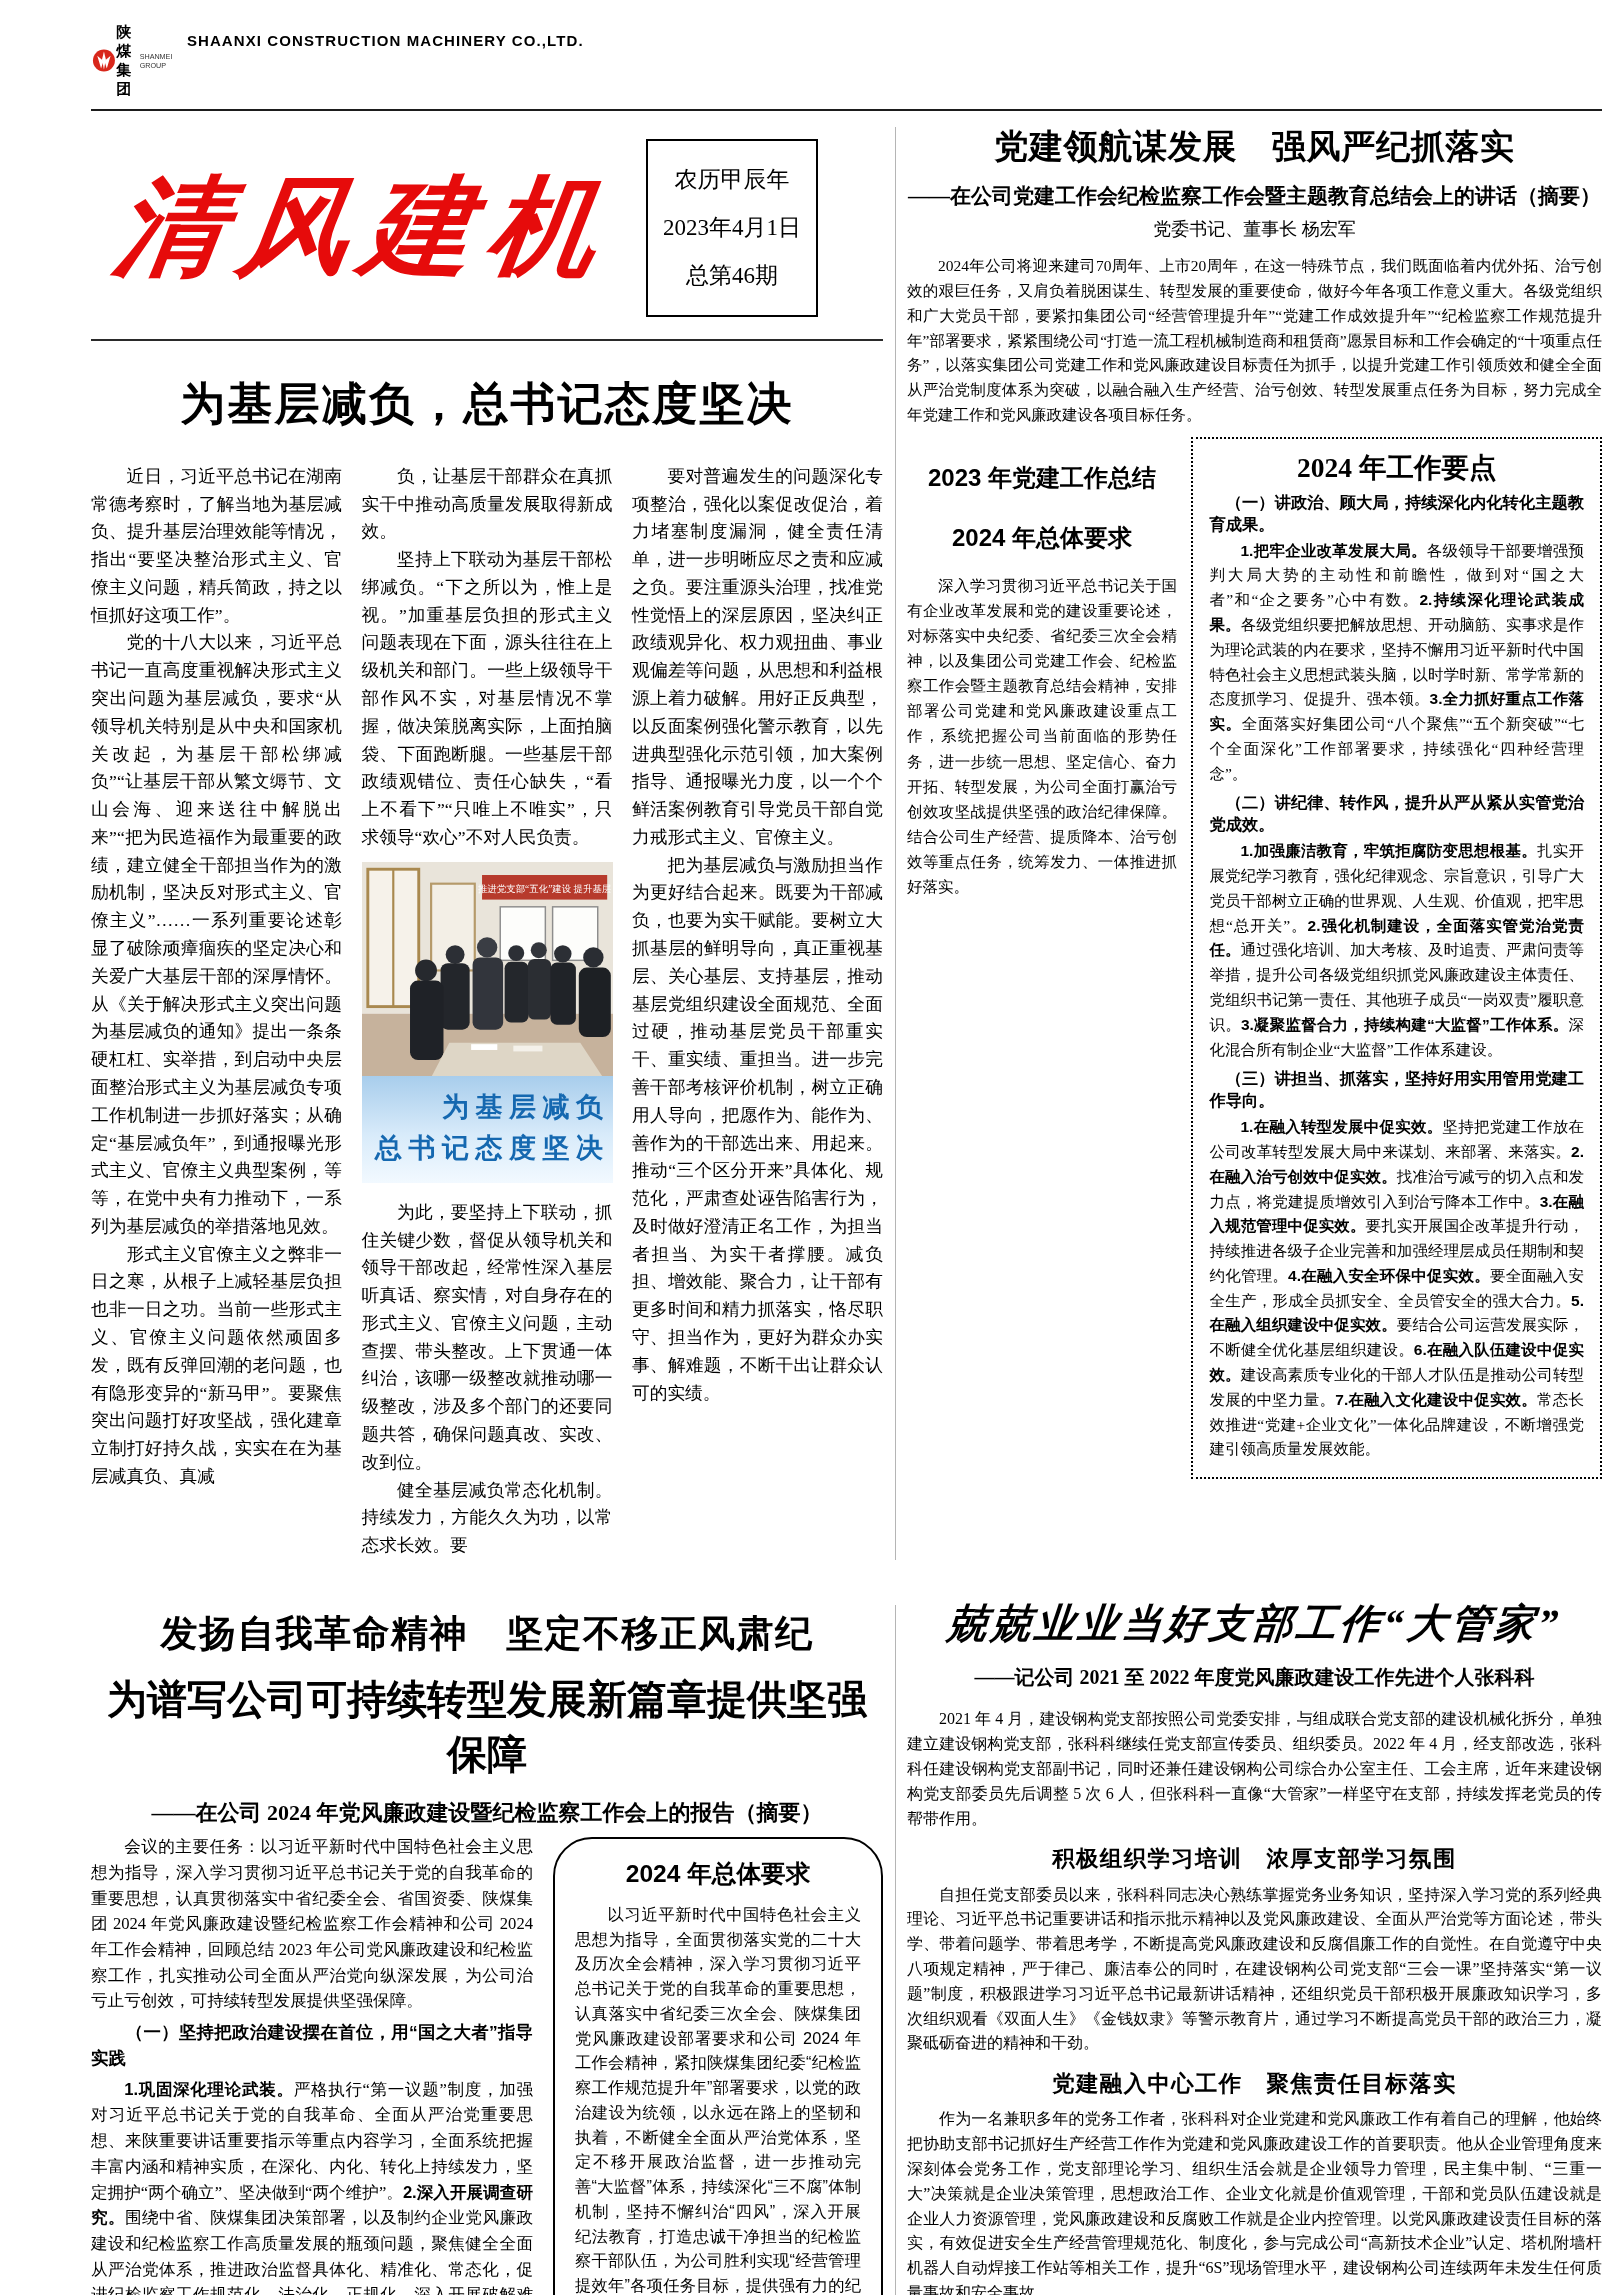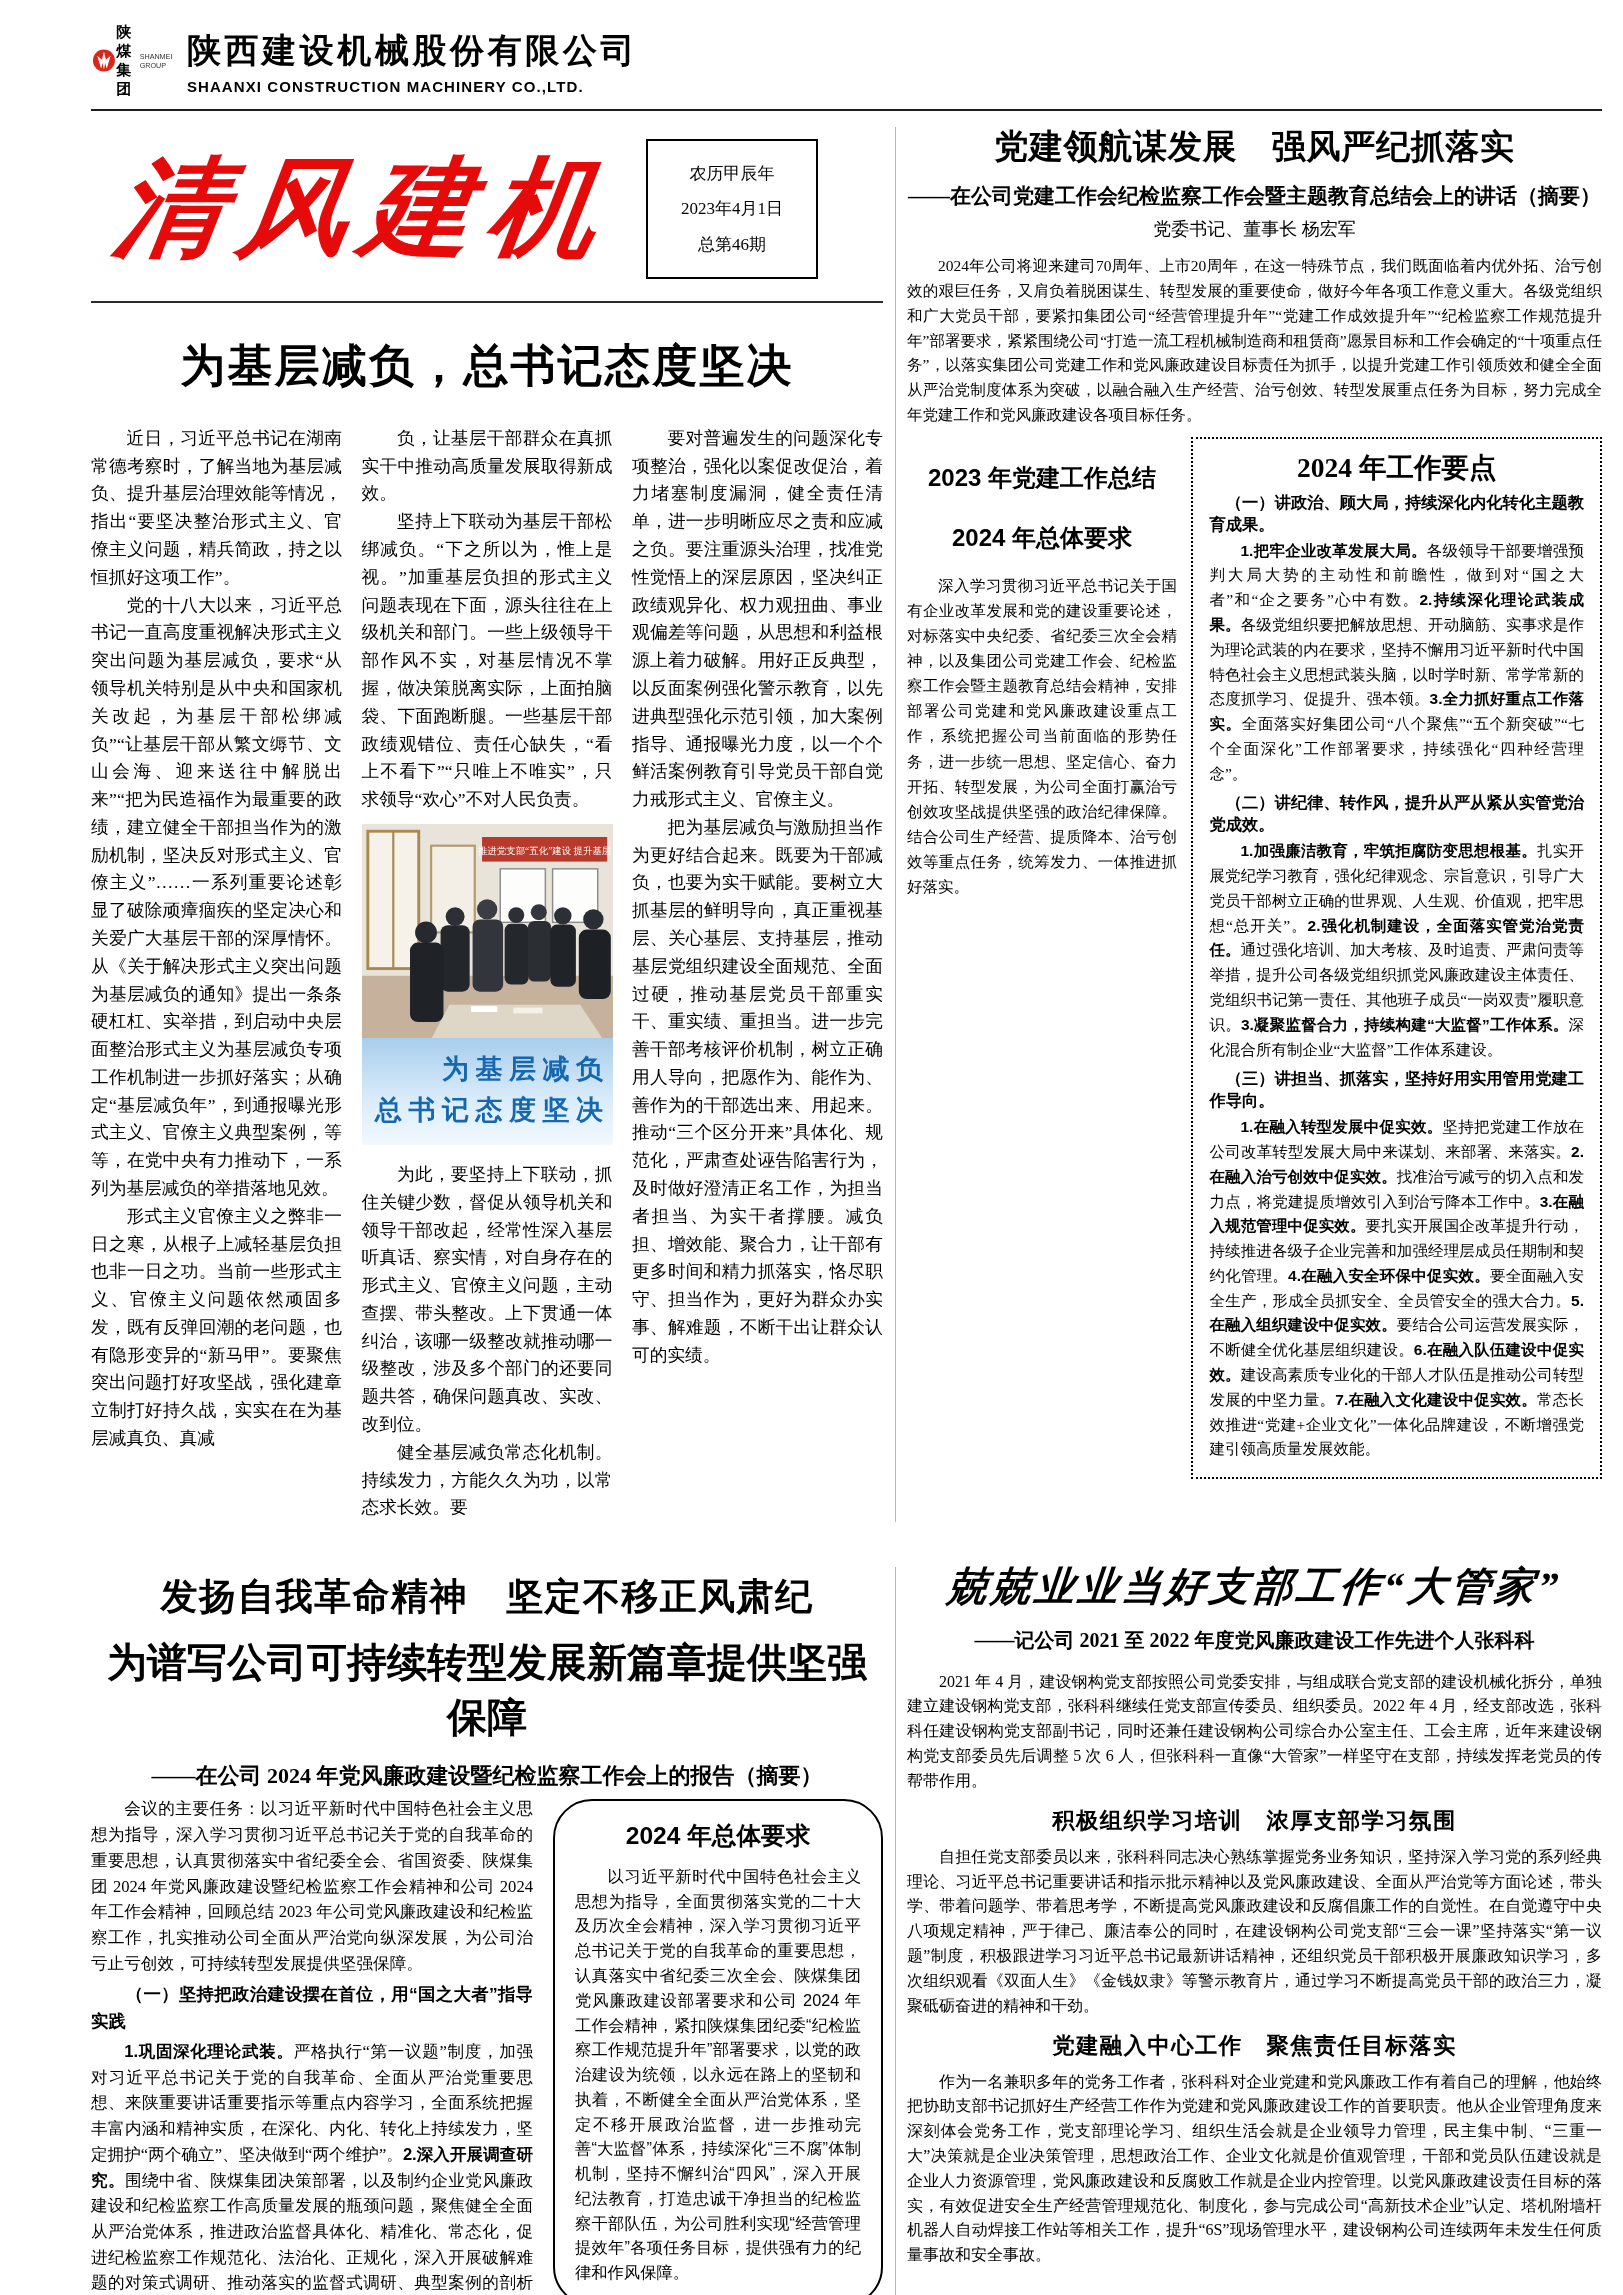--- a/index.html
+++ b/index.html
@@ -21,21 +21,21 @@
   .top-sec{display:flex;margin-top:5.8px;}
   .bot-sec{display:flex;margin-top:35px;}
   .half-l{width:792px;flex:none;min-width:0;}
   .half-r{flex:1;min-width:0;}
   .vdiv{width:0.7px;background:#b5b5b5;margin:10px 11px 0 12.3px;flex:none;}
 
   
   .masthead{display:flex;align-items:center;gap:33px;padding:22px 0 11.6px 26px;}
   .mh-title{font-size:108px;line-height:1.05;font-weight:900;font-style:italic;color:#e60b0b;
             letter-spacing:16px;transform:skewX(-8deg);white-space:nowrap;}
-  .date-box{flex:none;border:2.2px solid #000;width:172px;text-align:center;font-size:17px;line-height:2.1;padding:14.5px 5.8px;}
+  .date-box{flex:none;border:2.2px solid #000;width:172px;text-align:center;font-size:23px;line-height:2.1;padding:14.5px 5.8px;}
   .mh-rule{height:2.2px;background:#2a2a2a;margin-top:10px;}
 
   
   .main-hl{font-family:"Liberation Sans",sans-serif;font-weight:900;font-size:45px;letter-spacing:2.2px;
            text-align:center;margin:33px 0 29px;}
   .cols3{display:flex;gap:19.5px;}
   .c3{flex:1;min-width:0;font-size:17.7px;line-height:1.57;text-align:justify;}
   .c3 p{margin:0;text-indent:2em;}
   figure.photo-fig{margin:10px 0 0;}
   .photo-svg{width:100%;height:214px;display:block;}
@@ -94,21 +94,20 @@
       <svg class="logo-mark" viewBox="0 0 100 100">
         <circle cx="50" cy="50" r="46" fill="#d8271b"></circle>
         <path d="M50 12 L58 46 L50 88 L42 46 Z" fill="#fff"></path>
         <path d="M22 30 L48 52 L38 84 L30 56 Z" fill="#fff"></path>
         <path d="M78 30 L52 52 L62 84 L70 56 Z" fill="#fff"></path>
       </svg>
       <div class="logo-g-cn">陕煤集团</div>
       <div class="logo-g-en">SHANMEI GROUP</div>
     </div>
     <div class="coname">
-      <div class="cn">陕西建设机械股份有限公司</div>
       <div class="en">SHAANXI CONSTRUCTION MACHINERY CO.,LTD.</div>
     </div>
   </header>
 
   <div class="top-sec">
 
     <div class="half-l">
       <div class="masthead">
         <div class="mh-title">清风建机</div>
         <div class="date-box">

